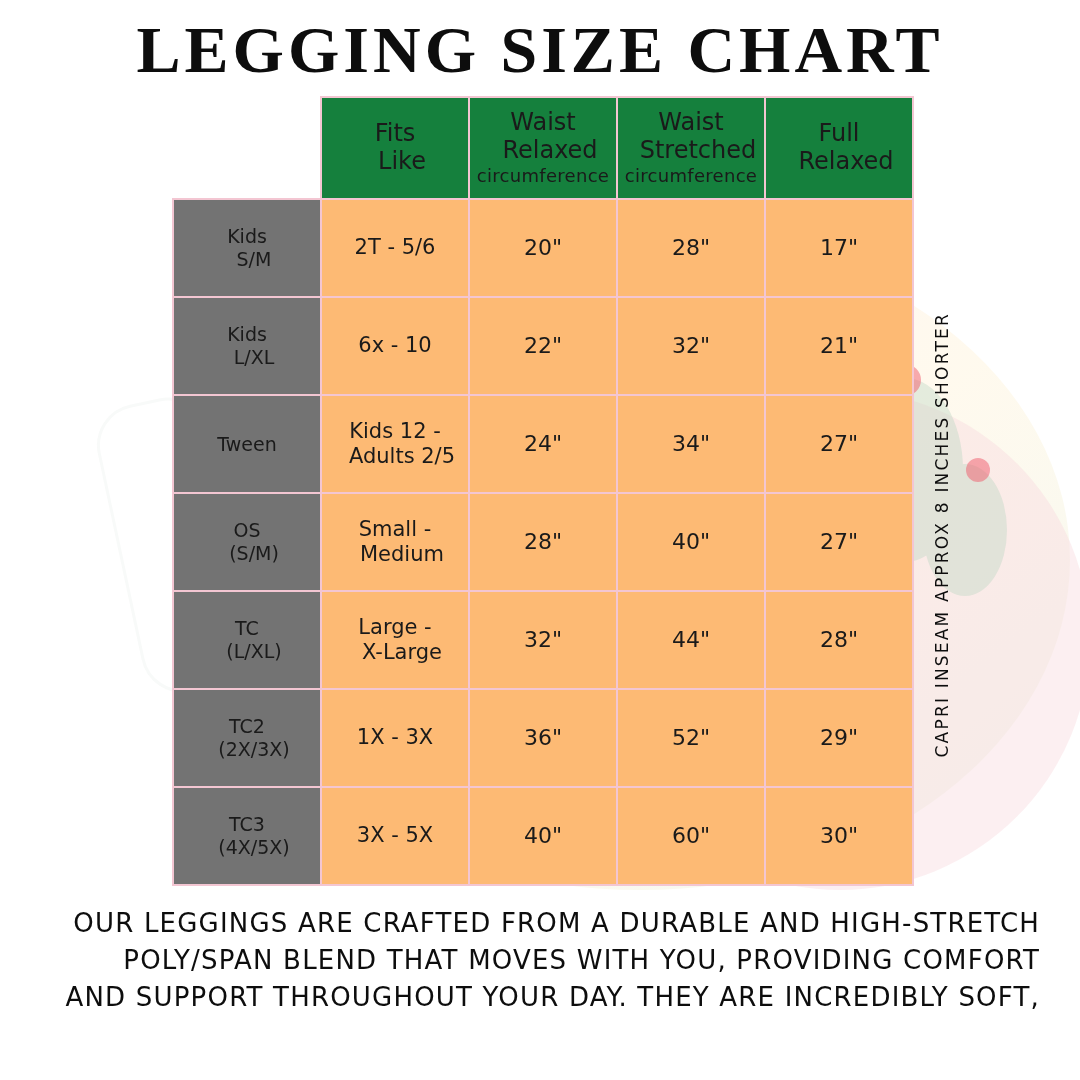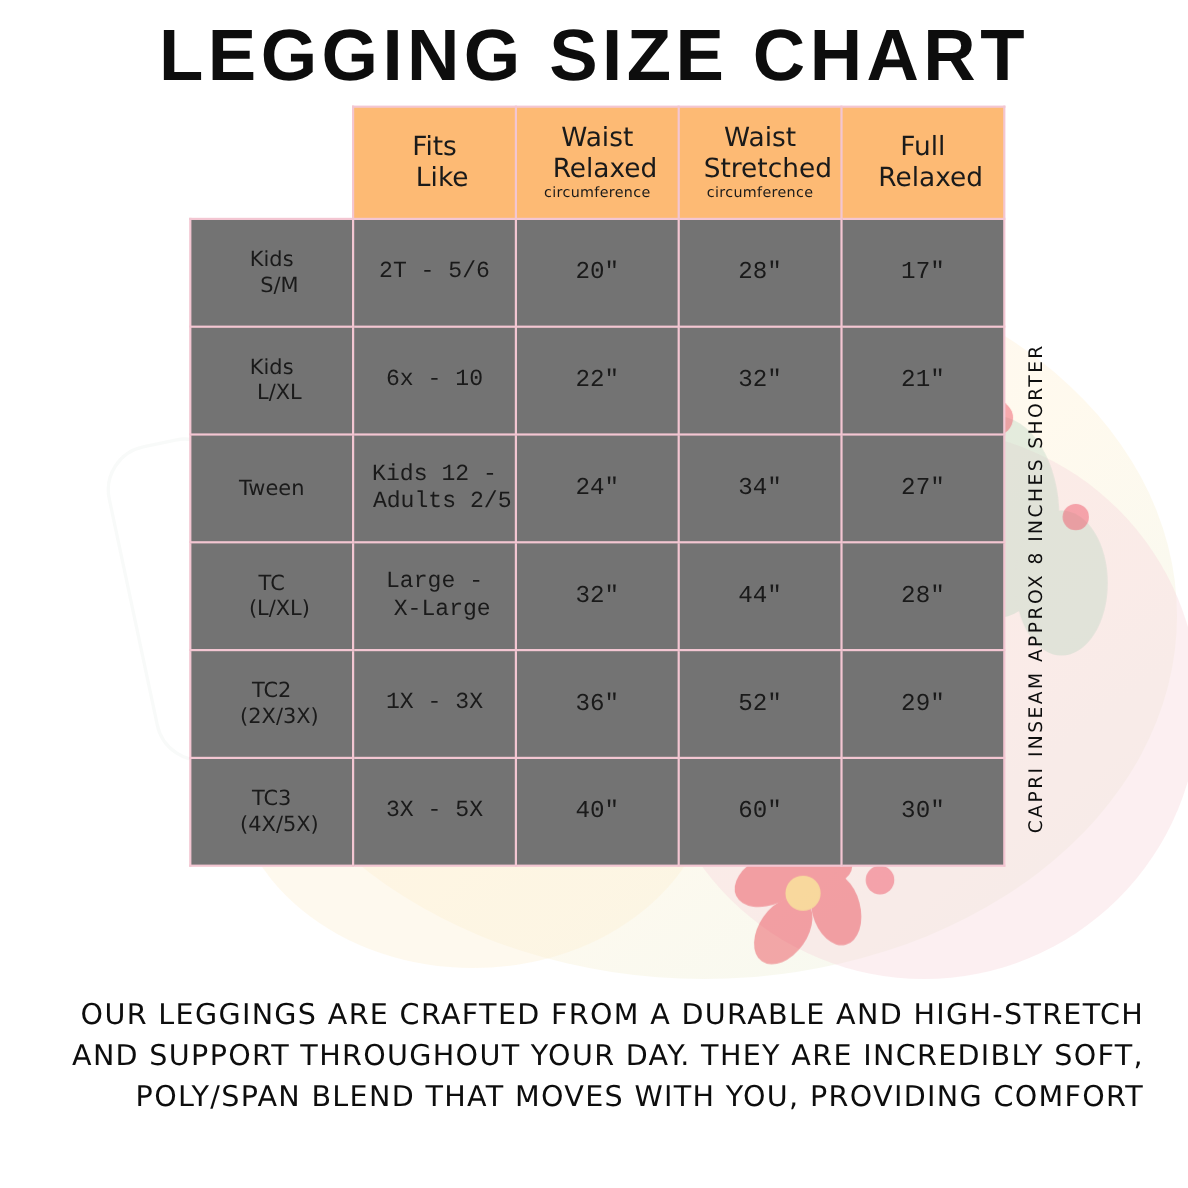--- a/index.html
+++ b/index.html
@@ -36,21 +36,21 @@
   #title {
     position: absolute;
     left: 0;
     top: 12px;
     width: 1080px;
     text-align: center;
     font-size: 66px;
     font-weight: bold;
     letter-spacing: 4px;
     color: #0d0d0d;
-    font-family: Liberation Sans, sans-serif;
+    font-family: Liberation Serif, serif;
     white-space: nowrap;
   }
 
   
   #chart-table {
     position: absolute;
     left: 172px;
     top: 96px;
     border-collapse: collapse;
     table-layout: fixed;
@@ -70,44 +70,43 @@
   col.c-relax  { width: 148px; }
   col.c-stretch{ width: 148px; }
   col.c-inseam { width: 148px; }
 
   .corner-blank {
     border: none !important;
     background: transparent;
   }
 
   thead th {
-    background: #fdba74;
+    background: #15803d;
     height: 100px;
     font-size: 24px;
     line-height: 1.15;
   }
   thead th .sub {
     display: block;
-    font-size: 13px;
+    font-size: 18px;
     letter-spacing: 0.3px;
     margin-top: 2px;
   }
 
   td.row-label {
     background: #737373;
     height: 96px;
     font-size: 19px;
     line-height: 1.2;
   }
   td.cell {
-    background: #737373;
+    background: #fdba74;
     height: 96px;
     font-size: 22px;
     line-height: 1.2;
-    font-family: Liberation Mono, monospace;
   }
   td.cell.fits {
     font-size: 21px;
   }
 
   .l2 { display: block; margin-left: 14px; }
 
   
   #side-note {
     position: absolute;
@@ -276,20 +275,33 @@
         <td class="cell fits">
           <span>Kids 12 -</span>
           <span class="l2">Adults 2/5</span>
         </td>
         <td class="cell">24"</td>
         <td class="cell">34"</td>
         <td class="cell">27"</td>
       </tr>
       <tr>
         <td class="row-label">
+          <span>OS</span>
+          <span class="l2">(S/M)</span>
+        </td>
+        <td class="cell fits">
+          <span>Small -</span>
+          <span class="l2">Medium</span>
+        </td>
+        <td class="cell">28"</td>
+        <td class="cell">40"</td>
+        <td class="cell">27"</td>
+      </tr>
+      <tr>
+        <td class="row-label">
           <span>TC</span>
           <span class="l2">(L/XL)</span>
         </td>
         <td class="cell fits">
           <span>Large -</span>
           <span class="l2">X-Large</span>
         </td>
         <td class="cell">32"</td>
         <td class="cell">44"</td>
         <td class="cell">28"</td>
@@ -322,17 +334,17 @@
       </tr>
     </tbody>
   </table>
 
   <div id="side-note">
     <span>CAPRI INSEAM APPROX 8 INCHES SHORTER</span>
   </div>
 
   <div id="footer">
     <span class="fline">OUR LEGGINGS ARE CRAFTED FROM A DURABLE AND HIGH-STRETCH</span>
+    <span class="fline">POLY/SPAN BLEND THAT MOVES WITH YOU, PROVIDING COMFORT</span>
     <span class="fline">AND SUPPORT THROUGHOUT YOUR DAY. THEY ARE INCREDIBLY SOFT,</span>
-    <span class="fline">POLY/SPAN BLEND THAT MOVES WITH YOU, PROVIDING COMFORT</span>
   </div>
 
 </div>
 
 </body></html>

